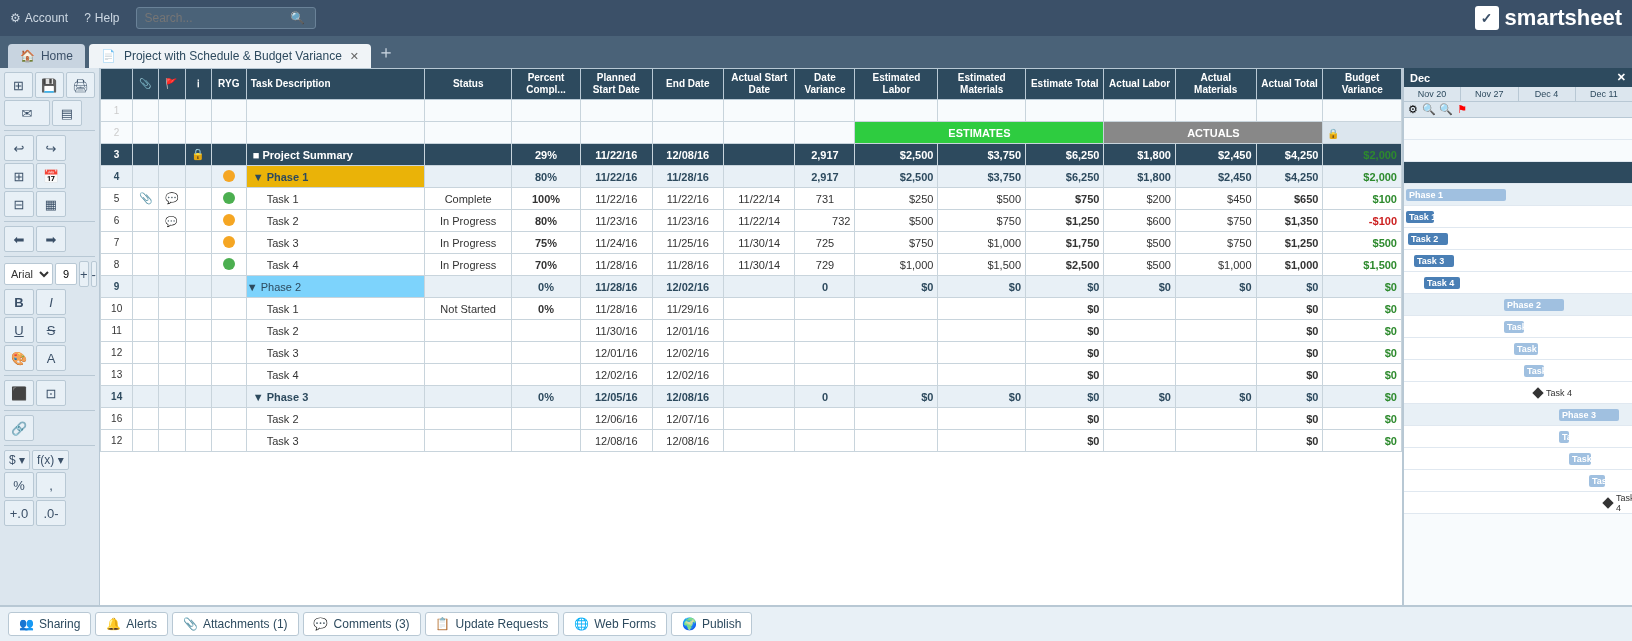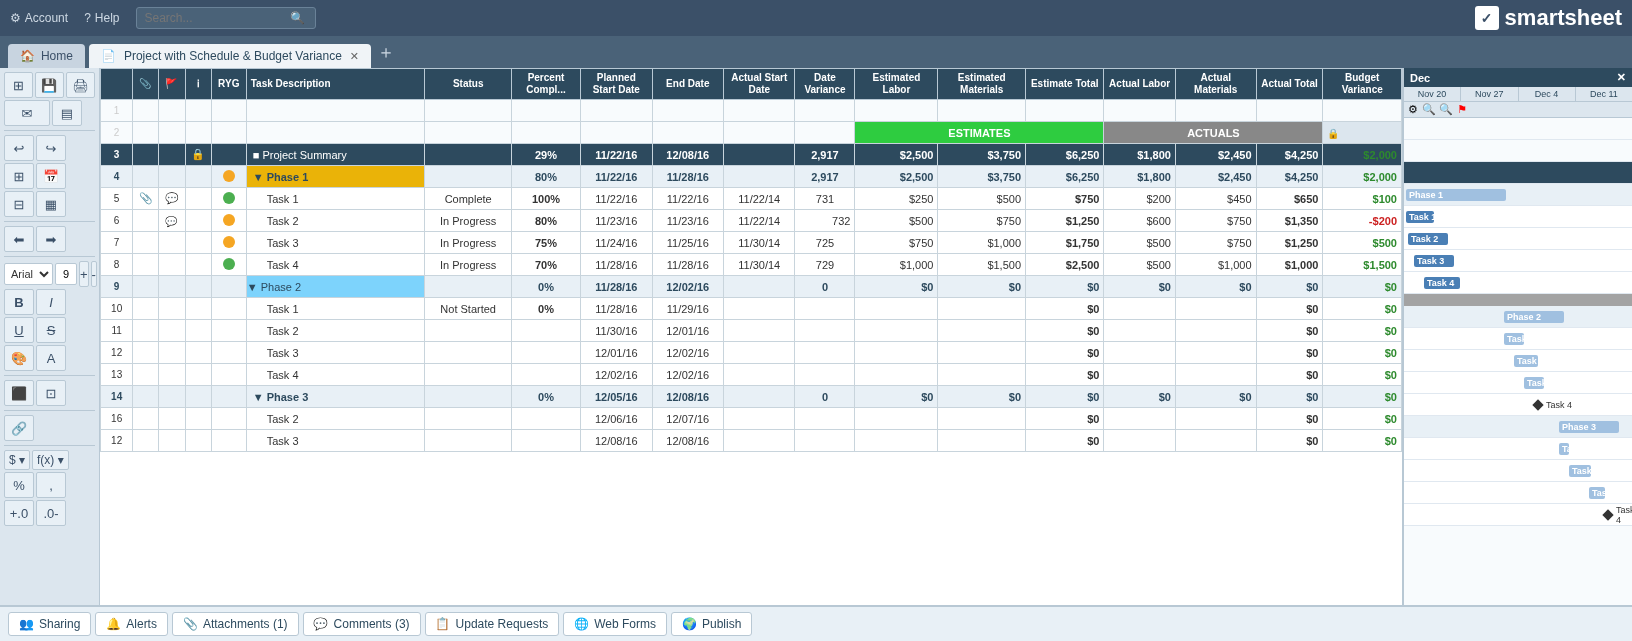--- a/index.html
+++ b/index.html
@@ -523,21 +523,21 @@
               <td colspan="3" style="background: rgb(46, 204, 64); color: white; font-weight: bold; text-align: center;">ESTIMATES</td>
               <td colspan="3" style="background: rgb(136, 136, 136); color: white; font-weight: bold; text-align: center;">ACTUALS</td>
               <td style="background: rgb(220, 230, 238);"><span style="font-size:10px;">🔒</span></td>
             </tr>
             <tr class="row-summary">
               <td class="row-num">3</td>
               <td class="row-icons"></td>
               <td class="row-icons"></td>
               <td class="row-icons">🔒</td>
               <td class="col-ryg"></td>
-              <td style="background: rgb(45, 74, 94); color: white; font-weight: normal; padding-left: 6px;">■ Project Summary</td>
+              <td style="background: rgb(45, 74, 94); color: white; font-weight: bold; padding-left: 6px;">■ Project Summary</td>
               <td style="text-align: center;"></td>
               <td style="text-align: center; font-weight: bold;">29%</td>
               <td style="text-align: center; font-weight: bold; color: white;">11/22/16</td>
               <td style="text-align: center; font-weight: bold; color: white;">12/08/16</td>
               <td style="text-align: center;"></td>
               <td style="text-align: center;">2,917</td>
               <td style="text-align: right; padding-right: 4px;">$2,500</td>
               <td style="text-align: right; padding-right: 4px;">$3,750</td>
               <td style="text-align: right; padding-right: 4px; font-weight: bold;">$6,250</td>
               <td style="text-align: right; padding-right: 4px;">$1,800</td>
@@ -599,21 +599,21 @@
               <td style="text-align: center;">11/23/16</td>
               <td style="text-align: center;">11/23/16</td>
               <td style="text-align: center;">11/22/14</td>
               <td style="text-align: right;">732</td>
               <td style="text-align: right; padding-right: 4px;">$500</td>
               <td style="text-align: right; padding-right: 4px;">$750</td>
               <td style="text-align: right; padding-right: 4px; font-weight: bold;">$1,250</td>
               <td style="text-align: right; padding-right: 4px;">$600</td>
               <td style="text-align: right; padding-right: 4px;">$750</td>
               <td style="text-align: right; padding-right: 4px; font-weight: bold;">$1,350</td>
-              <td style="text-align: right; padding-right: 4px; font-weight: bold; color: rgb(204, 34, 34);">-$200</td>
+              <td style="text-align: right; padding-right: 4px; font-weight: bold; color: rgb(204, 34, 34);">-$100</td>
             </tr>
             <tr class="row-task">
               <td class="row-num">7</td>
               <td class="row-icons"></td>
               <td class="row-icons"></td>
               <td class="row-icons"></td>
               <td class="col-ryg"><span class="circle yellow"></span></td>
               <td style="padding-left: 20px;">Task 3</td>
               <td style="text-align: center;">In Progress</td>
               <td style="text-align: center; font-weight: bold;">75%</td>
@@ -853,21 +853,21 @@
         </div>
         <div style="height: 22px; background: white; border-bottom: 1px solid rgb(224, 232, 240); position: relative; display: flex; align-items: center;">
           <div style="position: absolute; left: 4px; width: 40px; height: 12px; background: rgb(74, 127, 181); border-radius: 2px; top: 5px; display: flex; align-items: center; padding: 0px 3px; font-size: 9px; color: white; font-weight: bold; overflow: hidden; white-space: nowrap;">Task 2</div>
         </div>
         <div style="height: 22px; background: white; border-bottom: 1px solid rgb(224, 232, 240); position: relative; display: flex; align-items: center;">
           <div style="position: absolute; left: 10px; width: 40px; height: 12px; background: rgb(74, 127, 181); border-radius: 2px; top: 5px; display: flex; align-items: center; padding: 0px 3px; font-size: 9px; color: white; font-weight: bold; overflow: hidden; white-space: nowrap;">Task 3</div>
         </div>
         <div style="height: 22px; background: white; border-bottom: 1px solid rgb(224, 232, 240); position: relative; display: flex; align-items: center;">
           <div style="position: absolute; left: 20px; width: 36px; height: 12px; background: rgb(74, 127, 181); border-radius: 2px; top: 5px; display: flex; align-items: center; padding: 0px 3px; font-size: 9px; color: white; font-weight: bold; overflow: hidden; white-space: nowrap;">Task 4</div>
         </div>
-        <div style="height: 22px; background: rgb(232, 240, 246); border-bottom: 1px solid rgb(224, 232, 240); position: relative; display: flex; align-items: center; margin-top: 12px;">
+        <div style="height: 22px; background: rgb(232, 240, 246); border-bottom: 1px solid rgb(224, 232, 240); position: relative; display: flex; align-items: center;">
           <div style="position: absolute; left: 100px; width: 60px; height: 12px; background: rgb(160, 192, 224); border-radius: 2px; top: 5px; display: flex; align-items: center; padding: 0px 3px; font-size: 9px; color: white; font-weight: bold; overflow: hidden; white-space: nowrap;">Phase 2</div>
         </div>
         <div style="height: 22px; background: white; border-bottom: 1px solid rgb(224, 232, 240); position: relative; display: flex; align-items: center;">
           <div style="position: absolute; left: 100px; width: 20px; height: 12px; background: rgb(160, 192, 224); border-radius: 2px; top: 5px; display: flex; align-items: center; padding: 0px 3px; font-size: 9px; color: white; font-weight: bold; overflow: hidden; white-space: nowrap;">Task 1</div>
         </div>
         <div style="height: 22px; background: white; border-bottom: 1px solid rgb(224, 232, 240); position: relative; display: flex; align-items: center;">
           <div style="position: absolute; left: 110px; width: 24px; height: 12px; background: rgb(160, 192, 224); border-radius: 2px; top: 5px; display: flex; align-items: center; padding: 0px 3px; font-size: 9px; color: white; font-weight: bold; overflow: hidden; white-space: nowrap;">Task 2</div>
         </div>
         <div style="height: 22px; background: white; border-bottom: 1px solid rgb(224, 232, 240); position: relative; display: flex; align-items: center;">
           <div style="position: absolute; left: 120px; width: 20px; height: 12px; background: rgb(160, 192, 224); border-radius: 2px; top: 5px; display: flex; align-items: center; padding: 0px 3px; font-size: 9px; color: white; font-weight: bold; overflow: hidden; white-space: nowrap;">Task 3</div>

